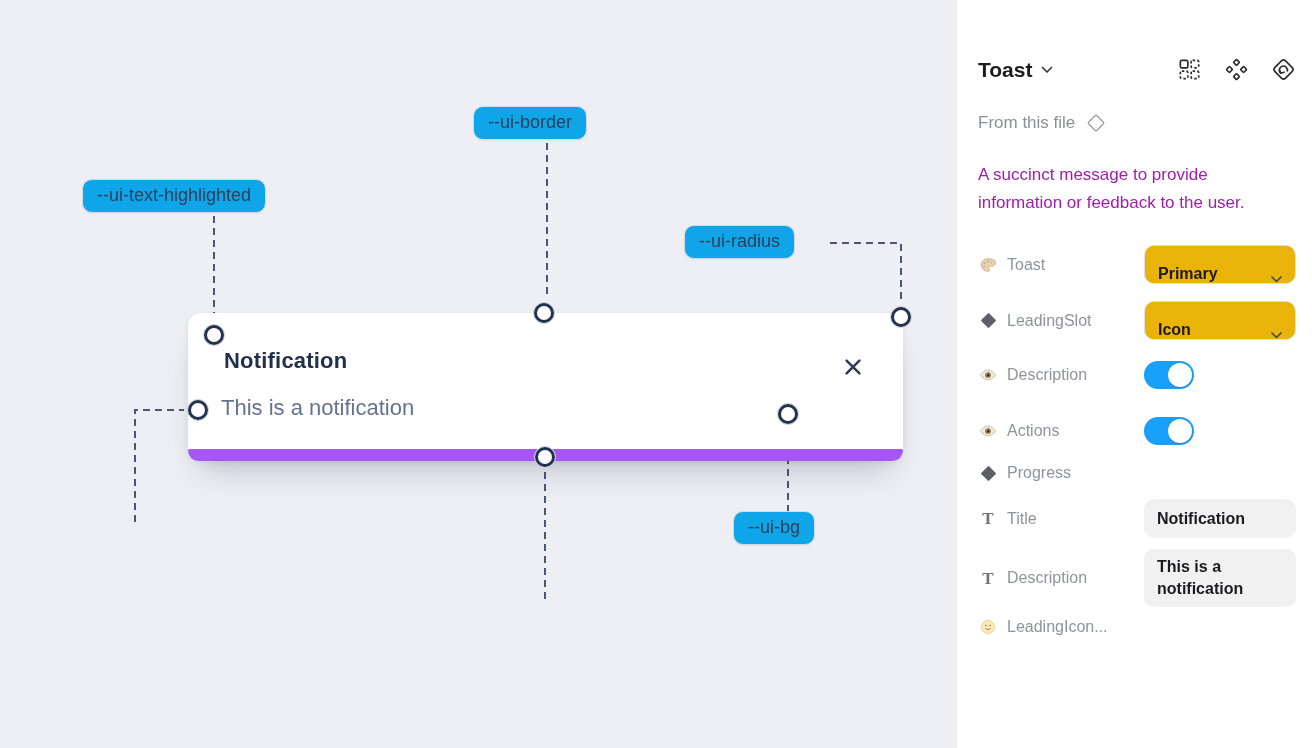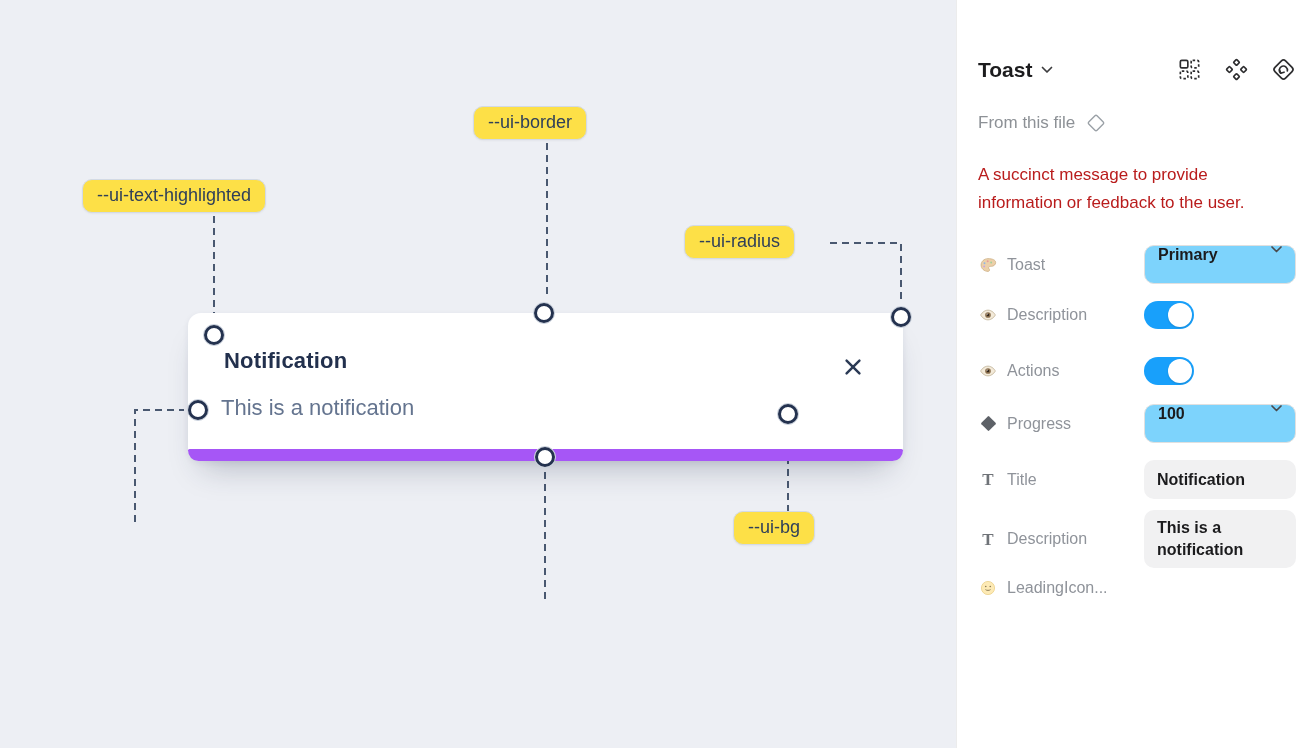--- a/index.html
+++ b/index.html
@@ -19,21 +19,21 @@
     position:absolute; left:188px; top:313px; width:715px; height:148px;
     background:#ffffff; border-radius:13px;
     box-shadow:0 20px 30px -14px rgba(35,48,74,.28), 0 2px 6px rgba(35,48,74,.07);
   }
   .toast-title { position:absolute; left:36px; top:35px; font-size:22px; font-weight:600; color:#22304d; letter-spacing:.2px; }
   .toast-desc  { position:absolute; left:33px; top:82px; font-size:22px; font-weight:400; color:#64748f; }
   .toast-close { position:absolute; right:39px; top:43px; width:22px; height:22px; cursor:pointer; }
   .toast-progress { position:absolute; left:0; right:0; bottom:0; height:12px; border-radius:2px 2px 13px 13px; background:#a656f6; }
 
   .pill {
-    position:absolute; background:#fde047; border:1px solid #d3dae5; border-radius:10px;
+    position:absolute; background:#0ea5e9; border:1px solid #d3dae5; border-radius:10px;
     padding:5px 14px 6px; font-size:18px; font-weight:500; color:#2f3f59;
     white-space:nowrap; box-shadow:0 1px 2px rgba(30,41,59,.05);
   }
   .marker {
     position:absolute; width:22px; height:22px; border-radius:50%;
     background:#fff; border:1px solid #c8d0dc;
     display:flex; align-items:center; justify-content:center;
   }
   .marker::after { content:""; width:14px; height:14px; border-radius:50%; border:3px solid #24324f; background:#fff; }
 
@@ -43,34 +43,34 @@
     background:#ffffff; border-left:1px solid #ececec;
     padding:57px 16px 0 21px;
   }
   .p-header { display:flex; align-items:center; }
   .p-title { font-size:21px; font-weight:700; color:#1c1c1e; }
   .title-chevron { margin-left:9px; display:flex; }
   .hdr-icons { margin-left:auto; display:flex; align-items:center; gap:22px; }
   .hdr-icons svg { display:block; cursor:pointer; }
 
   .from-file { margin-top:30px; display:flex; align-items:center; gap:10px; font-size:17px; color:#8d9196; }
-  .p-desc { margin-top:27px; width:306px; font-size:17px; line-height:28px; color:#b91c1c; }
+  .p-desc { margin-top:27px; width:306px; font-size:17px; line-height:28px; color:#a21caf; }
 
   .props { margin-top:28px; }
   .prop-row { display:flex; align-items:center; }
   .p-icon { width:20px; display:flex; justify-content:center; align-items:center; margin-right:9px; flex:none; }
   .p-label { font-size:16px; color:#8f939a; white-space:nowrap; }
   .ctrl { margin-left:auto; width:152px; flex:none; }
 
   .mb-a{margin-bottom:17px}.mb-b{margin-bottom:21px}.mb-c{margin-bottom:28px}
   .mb-d{margin-bottom:19px}.mb-e{margin-bottom:17px}.mb-f{margin-bottom:11px}
 
   .select {
-    height:39px; background:#7dd3fc; border:1px solid #e0e0e0; border-radius:10px;
-    display:flex; align-items:flex-start; padding:0 13px; cursor:pointer;
+    height:39px; background:#eab308; border:1px solid #e0e0e0; border-radius:10px;
+    display:flex; align-items:flex-end; padding:0 13px; cursor:pointer;
   }
   .sel-val { font-size:16px; font-weight:600; color:#1b1b1d; white-space:nowrap; overflow:hidden; }
   .sel-chevron { margin-left:auto; display:flex; flex:none; padding-left:6px; }
   .sel-diamond { margin-right:8px; display:flex; flex:none; }
 
   .toggle { width:50px; height:28px; border-radius:14px; background:#c9c9c9; position:relative; cursor:pointer; }
   .toggle.on { background:var(--toggle-on,#18a0fb); }
   .toggle .knob { position:absolute; top:2px; right:2px; width:24px; height:24px; border-radius:50%; background:#fff; box-shadow:0 1px 2px rgba(0,0,0,.15); }
 
   .text-field {
@@ -179,72 +179,78 @@
             <span class="sel-val">Primary</span>
             <span class="sel-chevron">
                 <svg width="11" height="7" viewBox="0 0 11 7">
                   <path d="M1 1l4.5 4.5L10 1" fill="none" stroke="#4a4a4c" stroke-width="1.7" stroke-linecap="round" stroke-linejoin="round"></path>
                 </svg>
               </span>
           </div>
         </div>
       </div>
 
-
-      <div class="prop-row mb-c">
-        <span class="p-icon">
-          <svg viewBox="0 0 24 24" width="18" height="18">
-            <path d="M12 5.5c-5.5 0-9.3 5.3-9.8 6.5.5 1.2 4.3 6.5 9.8 6.5s9.3-5.3 9.8-6.5C21.3 10.8 17.5 5.5 12 5.5z" fill="#f3ead9" stroke="#b9ab8d" stroke-width="1"></path>
-            <circle cx="12" cy="12" r="3.8" fill="#8a6f4e"></circle>
-              <circle cx="12" cy="12" r="1.7" fill="#33271a"></circle>
-              <circle cx="10.8" cy="10.8" r="0.8" fill="#fff"></circle>
-          </svg>
-        </span>
-        <span class="p-label">Description</span>
-        <div class="ctrl">
-          <div class="toggle on">
-              <div class="knob"></div>
-            </div>
-        </div>
-      </div>
-
-      <div class="prop-row mb-d">
-        <span class="p-icon">
-          <svg viewBox="0 0 24 24" width="18" height="18">
-            <path d="M12 5.5c-5.5 0-9.3 5.3-9.8 6.5.5 1.2 4.3 6.5 9.8 6.5s9.3-5.3 9.8-6.5C21.3 10.8 17.5 5.5 12 5.5z" fill="#f3ead9" stroke="#b9ab8d" stroke-width="1"></path>
-            <circle cx="12" cy="12" r="3.8" fill="#8a6f4e"></circle>
-              <circle cx="12" cy="12" r="1.7" fill="#33271a"></circle>
-              <circle cx="10.8" cy="10.8" r="0.8" fill="#fff"></circle>
-          </svg>
-        </span>
-        <span class="p-label">Actions</span>
-        <div class="ctrl">
-          <div class="toggle on">
-              <div class="knob"></div>
-            </div>
-        </div>
-      </div>
-
-      <div class="prop-row mb-e">
+      <div class="prop-row mb-b">
         <span class="p-icon">
             <span class="diamond-glyph"></span>
           </span>
-        <span class="p-label">Progress</span>
+        <span class="p-label">LeadingSlot</span>
         <div class="ctrl">
           <div class="select">
-            <span class="sel-val">100</span>
+            <span class="sel-val">Icon</span>
             <span class="sel-chevron">
                 <svg width="11" height="7" viewBox="0 0 11 7">
                   <path d="M1 1l4.5 4.5L10 1" fill="none" stroke="#4a4a4c" stroke-width="1.7" stroke-linecap="round" stroke-linejoin="round"></path>
                 </svg>
               </span>
           </div>
         </div>
       </div>
 
+      <div class="prop-row mb-c">
+        <span class="p-icon">
+          <svg viewBox="0 0 24 24" width="18" height="18">
+            <path d="M12 5.5c-5.5 0-9.3 5.3-9.8 6.5.5 1.2 4.3 6.5 9.8 6.5s9.3-5.3 9.8-6.5C21.3 10.8 17.5 5.5 12 5.5z" fill="#f3ead9" stroke="#b9ab8d" stroke-width="1"></path>
+            <circle cx="12" cy="12" r="3.8" fill="#8a6f4e"></circle>
+              <circle cx="12" cy="12" r="1.7" fill="#33271a"></circle>
+              <circle cx="10.8" cy="10.8" r="0.8" fill="#fff"></circle>
+          </svg>
+        </span>
+        <span class="p-label">Description</span>
+        <div class="ctrl">
+          <div class="toggle on">
+              <div class="knob"></div>
+            </div>
+        </div>
+      </div>
+
+      <div class="prop-row mb-d">
+        <span class="p-icon">
+          <svg viewBox="0 0 24 24" width="18" height="18">
+            <path d="M12 5.5c-5.5 0-9.3 5.3-9.8 6.5.5 1.2 4.3 6.5 9.8 6.5s9.3-5.3 9.8-6.5C21.3 10.8 17.5 5.5 12 5.5z" fill="#f3ead9" stroke="#b9ab8d" stroke-width="1"></path>
+            <circle cx="12" cy="12" r="3.8" fill="#8a6f4e"></circle>
+              <circle cx="12" cy="12" r="1.7" fill="#33271a"></circle>
+              <circle cx="10.8" cy="10.8" r="0.8" fill="#fff"></circle>
+          </svg>
+        </span>
+        <span class="p-label">Actions</span>
+        <div class="ctrl">
+          <div class="toggle on">
+              <div class="knob"></div>
+            </div>
+        </div>
+      </div>
+
+      <div class="prop-row mb-e">
+        <span class="p-icon">
+            <span class="diamond-glyph"></span>
+          </span>
+        <span class="p-label">Progress</span>
+      </div>
+
       <div class="prop-row mb-f">
         <span class="p-icon">
             <span class="t-glyph">T</span>
           </span>
         <span class="p-label">Title</span>
         <div class="ctrl">
           <div class="text-field">
             <span>Notification</span>
           </div>
         </div>

